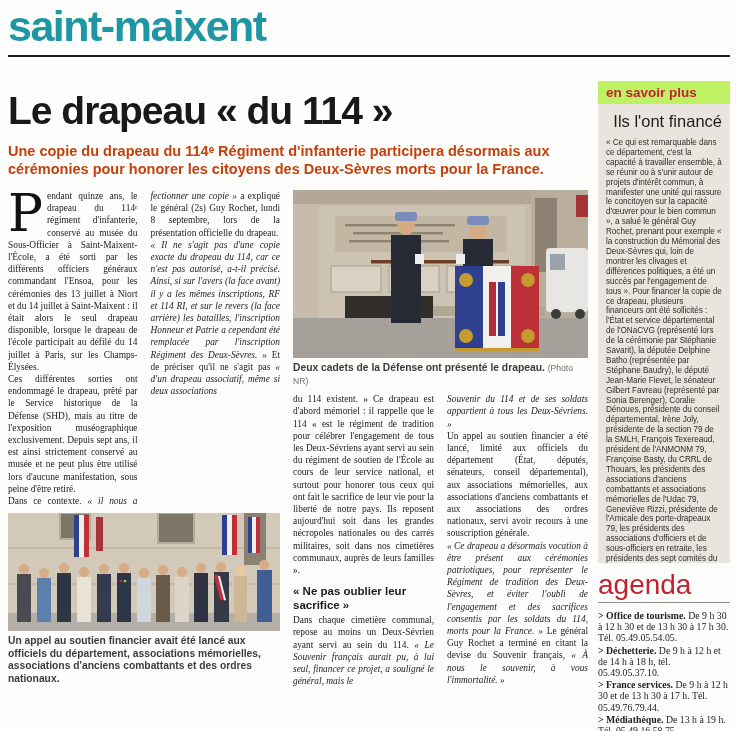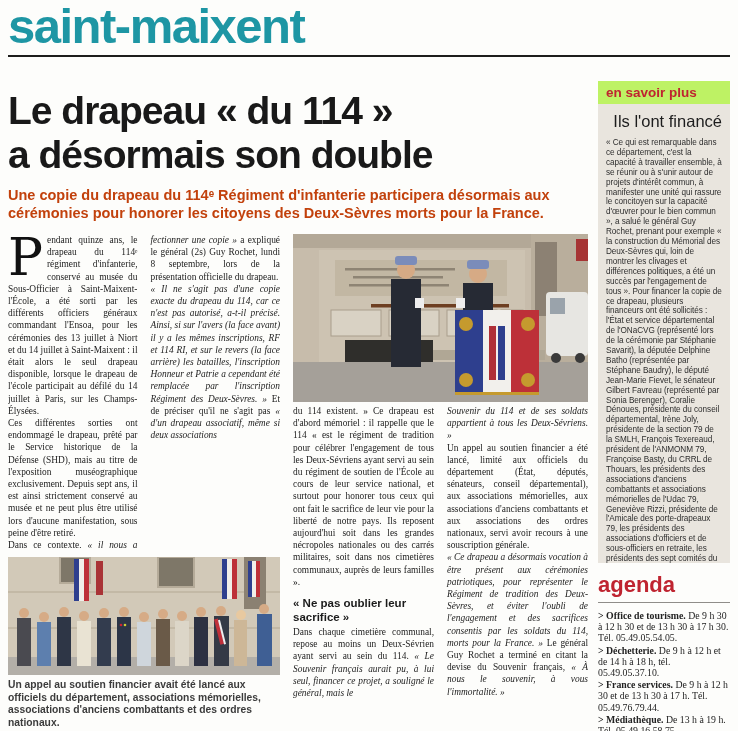--- a/index.html
+++ b/index.html
@@ -7,21 +7,21 @@
   body {
     width:738px; height:731px; overflow:hidden;
     background:#fdfdfb; color:#1c1c1c;
     font-family:"Liberation Sans", sans-serif;
   }
   .page { padding:4px 8px 0 8px; }
 
   
   .masthead { border-bottom:2px solid #1d1d1b; padding-bottom:7px; }
   .masthead h1 {
-    margin:0; font-weight:bold; font-size:49px; line-height:44px;
+    margin:0; font-weight:bold; font-size:43px; line-height:44px;
     color:#1e96a4; letter-spacing:-1.5px;
     font-family:"Liberation Sans", sans-serif;
   }
 
   .content { display:flex; gap:10px; margin-top:24px; }
   .main { width:580px; flex:none; }
   .sidebar { width:132px; flex:none; }
 
   
   .kicker {
@@ -88,21 +88,21 @@
     margin:1px 0 7px 0; font-weight:normal;text-align:right;
   }
   .sb-body {
     font-size:8.2px; line-height:9.9px; letter-spacing:-0.05px;
     color:#2e2e2e; text-align:left;
   }
 
   
   .agenda { margin-top:10px; }
   .agenda-title {
-    color:#bf2430; font-weight:bold; font-size:22px; line-height:24px;
+    color:#bf2430; font-weight:normal; font-size:28px; line-height:24px;
     border-bottom:1px solid #8f8d89; padding-bottom:5px; margin-bottom:7px;
   }
   .agenda-list {
     list-style:none; margin:0; padding:0;
     font-family:"Liberation Serif", serif; font-size:9.8px; line-height:11.2px;
     color:#222;
   }
   .agenda-list li { margin-bottom:1px; }
   .agenda-list li::before { content:"> "; font-weight:bold; }
   .agenda-name { font-weight:bold; }
@@ -114,21 +114,20 @@
 
   <div class="masthead">
     <h1>saint-maixent</h1>
   </div>
 
   <div class="content">
 
     <div class="main">
       <div class="headline">
         <div>Le drapeau « du 114 »</div>
-        <div>a désormais son double</div>
       </div>
       <div class="standfirst">Une copie du drapeau du 114ᵉ Régiment d'infanterie participera désormais aux cérémonies pour honorer les citoyens des Deux-Sèvres morts pour la France.</div>
 
       <div class="article">
 
         <div class="group-left">
           <div class="cols cols-left">
             <div class="col">
               <p><span class="dropcap">P</span><span>endant quinze ans, le drapeau du 114ᵉ régiment d'infanterie, conservé au musée du Sous-Officier à Saint-Maixent-l'École, a été sorti par les différents officiers généraux commandant l'Ensoa, pour les cérémonies des 13 juillet à Niort et du 14 juillet à Saint-Maixent : il était alors le seul drapeau disponible, lorsque le drapeau de l'école participait au défilé du 14 juillet à Paris, sur les Champs-Élysées.</span></p>
               <p>Ces différentes sorties ont endommagé le drapeau, prêté par le Service historique de la Défense (SHD), mais au titre de l'exposition muséographique exclusivement. Depuis sept ans, il est ainsi strictement conservé au musée et ne peut plus être utilisé lors d'aucune manifestation, sous peine d'être retiré.</p>
@@ -275,20 +274,21 @@
                   <circle cx="173" cy="90" r="7"></circle>
                     <circle cx="235" cy="90" r="7"></circle>
                   <circle cx="173" cy="146" r="7"></circle>
                     <circle cx="235" cy="146" r="7"></circle>
                   <rect x="162" y="158" width="84" height="3"></rect>
                 </g>
                 <rect x="196" y="92" width="7" height="54" fill="#b03038"></rect>
                 <rect x="205" y="92" width="7" height="54" fill="#2e3f8e"></rect>
               </g>
             </svg>
+            <figcaption class="caption"><span>Deux cadets de la Défense ont présenté le drapeau.</span> <span class="credit">(Photo NR)</span></figcaption>
           </figure>
 
           <div class="cols cols-right">
             <div class="col">
               <p>du 114 existent. » Ce drapeau est d'abord mémoriel : il rappelle que le 114 « est le régiment de tradition pour célébrer l'engagement de tous les Deux-Sévriens ayant servi au sein du régiment de soutien de l'École au cours de leur service national, et surtout pour honorer tous ceux qui ont fait le sacrifice de leur vie pour la liberté de notre pays. Ils reposent aujourd'hui soit dans les grandes nécropoles nationales ou des carrés militaires, soit dans nos cimetières communaux, auprès de leurs familles ».</p>
               <div class="subhead">« Ne pas oublier leur sacrifice »</div>
               <p><span>Dans chaque cimetière communal, repose au moins un Deux-Sévrien ayant servi au sein du 114. </span><span class="italic">« Le Souvenir français aurait pu, à lui seul, financer ce projet, a souligné le général, mais le</span></p>
             </div>
             <div class="col">
               <p class="italic">Souvenir du 114 et de ses soldats appartient à tous les Deux-Sévriens. »</p>

